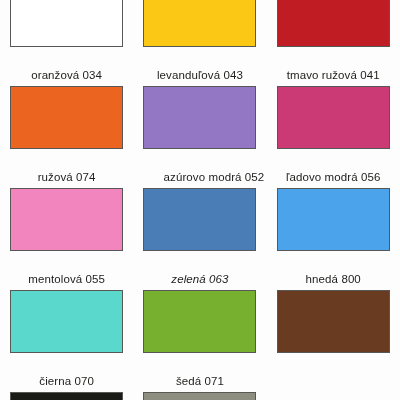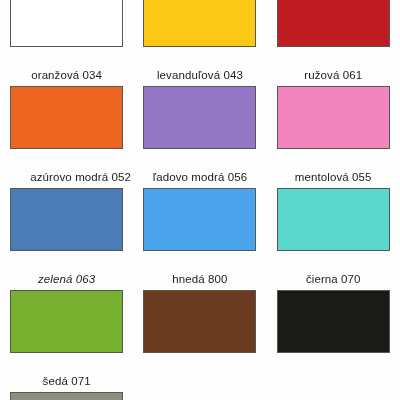--- a/index.html
+++ b/index.html
@@ -81,23 +81,27 @@
     </div>
 
     <div class="swatch-cell">
       <div class="swatch-label" style="color: rgb(29, 29, 27);">oranžová 034</div>
       <div class="swatch-chip" style="background-color: rgb(236, 101, 32); border-color: rgb(87, 87, 86);"></div>
     </div>
     <div class="swatch-cell">
       <div class="swatch-label" style="color: rgb(29, 29, 27); margin-top: 9px;">levanduľová 043</div>
       <div class="swatch-chip" style="background-color: rgb(147, 118, 196); border-color: rgb(87, 87, 86);"></div>
     </div>
+    <div class="swatch-cell">
+      <div class="swatch-label" style="color: rgb(29, 29, 27);">tmavo ružová 041</div>
+      <div class="swatch-chip" style="background-color: rgb(204, 58, 118); border-color: rgb(87, 87, 86);"></div>
+    </div>
 
     <div class="swatch-cell">
-      <div class="swatch-label" style="color: rgb(29, 29, 27);">ružová 061</div>
+      <div class="swatch-label" style="color: rgb(29, 29, 27);">ružová 074</div>
       <div class="swatch-chip" style="background-color: rgb(242, 133, 189); border-color: rgb(87, 87, 86);"></div>
     </div>
     <div class="swatch-cell">
       <div class="swatch-label" style="color: rgb(29, 29, 27); padding-left: 28px;">azúrovo modrá 052</div>
       <div class="swatch-chip" style="background-color: rgb(74, 124, 181); border-color: rgb(87, 87, 86);"></div>
     </div>
     <div class="swatch-cell">
       <div class="swatch-label" style="color: rgb(29, 29, 27); margin-top: 20px;">ľadovo modrá 056</div>
       <div class="swatch-chip" style="background-color: rgb(74, 163, 235); border-color: rgb(87, 87, 86);"></div>
     </div>

